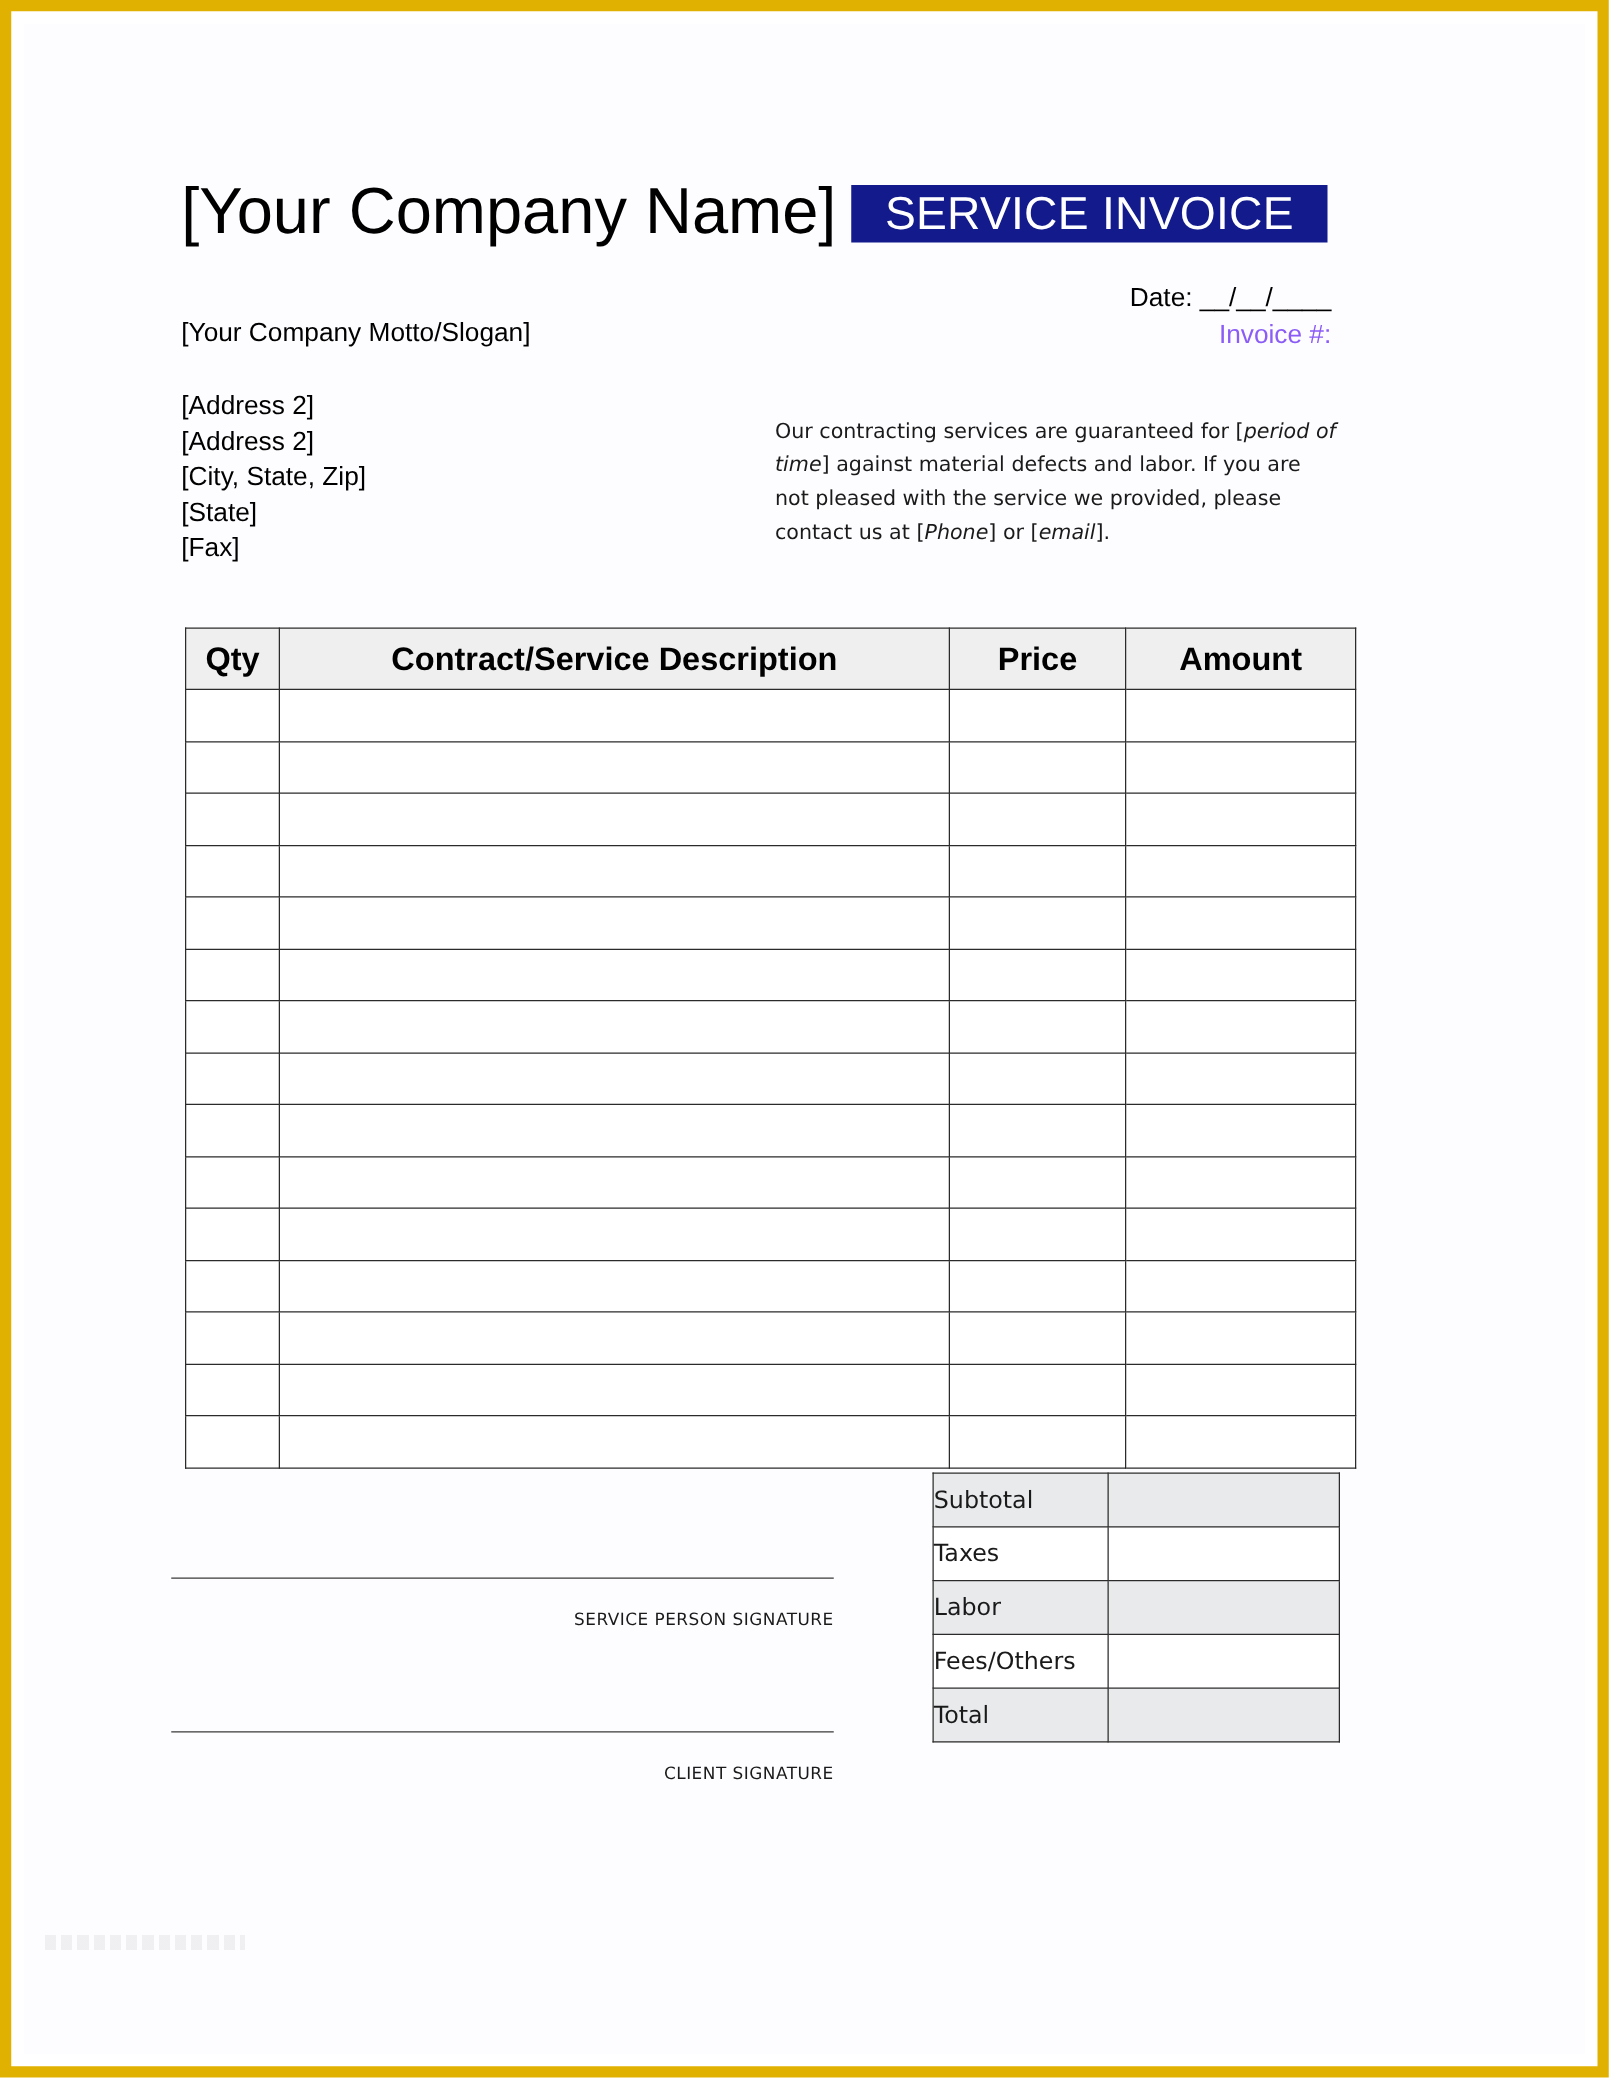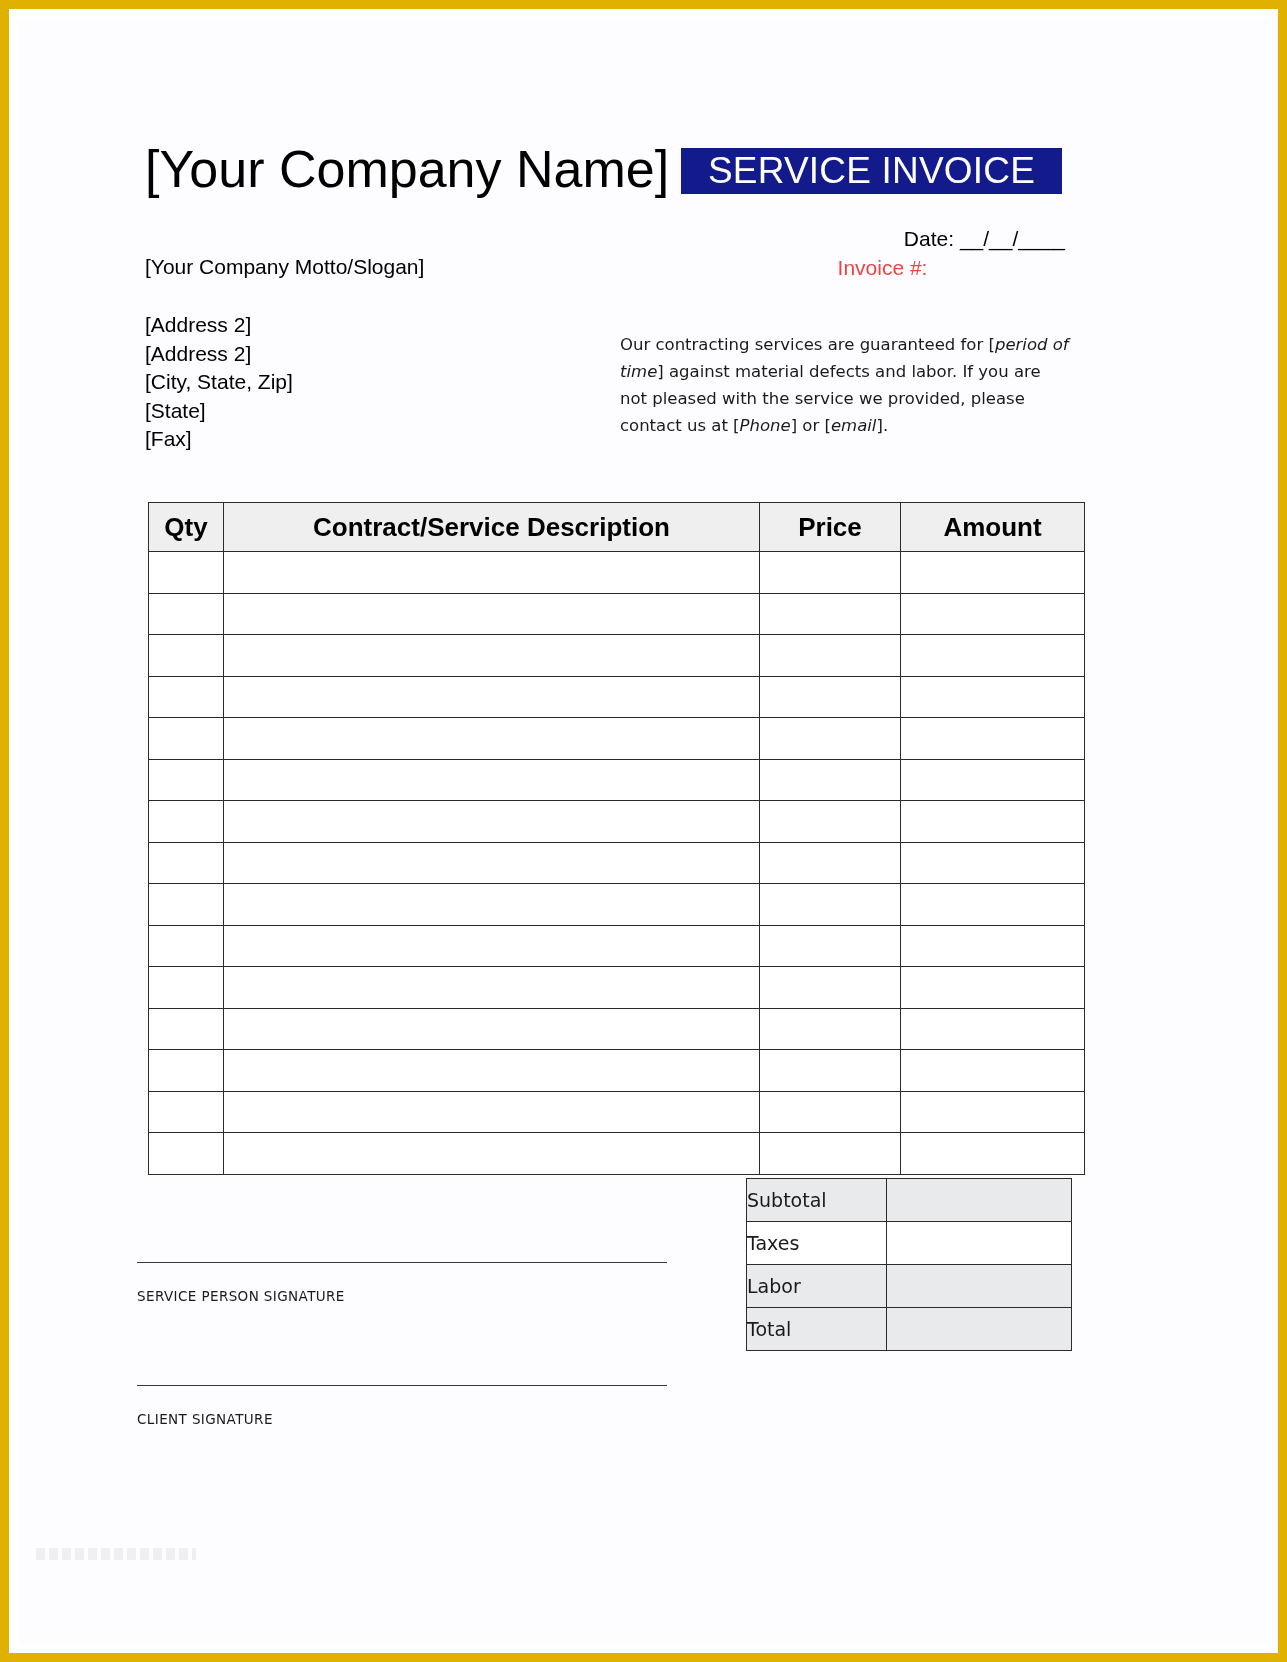--- a/index.html
+++ b/index.html
@@ -81,24 +81,24 @@
     font-size: 21px;
     line-height: 28px;
     color: #000;
     white-space: nowrap;
   }
   .invoice-num-line {
     position: absolute;
     left: 700px;
     top: 254px;
     width: 365px;
-    text-align: center;
+    text-align: right;
     font-size: 21px;
     line-height: 28px;
-    color: #ef4444;
+    color: #8b5cf6;
     white-space: nowrap;
   }
   .inv-label { }
   .inv-value { }
 
   .motto {
     position: absolute;
     left: 145px;
     top: 253px;
     font-size: 21px;
@@ -204,21 +204,21 @@
   }
   .sig-rule-client {
     left: 137px;
     top: 1385px;
     width: 530px;
   }
   .sig-label {
     position: absolute;
     width: 530px;
     left: 137px;
-    text-align: left;
+    text-align: right;
     font-family: "DejaVu Sans", sans-serif;
     font-size: 13.5px;
     letter-spacing: 0.4px;
     color: #1a1a1a;
   }
   .sig-label-service { top: 1288px; }
   .sig-label-client { top: 1411px; }
 
   
   .watermark {
@@ -376,20 +376,24 @@
           <td class="totals-value"></td>
         </tr>
         <tr class="row-plain">
           <td class="totals-label">Taxes</td>
           <td class="totals-value"></td>
         </tr>
         <tr class="row-shaded">
           <td class="totals-label">Labor</td>
           <td class="totals-value"></td>
         </tr>
+        <tr class="row-plain">
+          <td class="totals-label">Fees/Others</td>
+          <td class="totals-value"></td>
+        </tr>
         <tr class="row-shaded">
           <td class="totals-label">Total</td>
           <td class="totals-value"></td>
         </tr>
       </tbody>
   </table>
 
   <div class="sig-rule sig-rule-service"></div>
   <div class="sig-label sig-label-service">SERVICE PERSON SIGNATURE</div>
 

